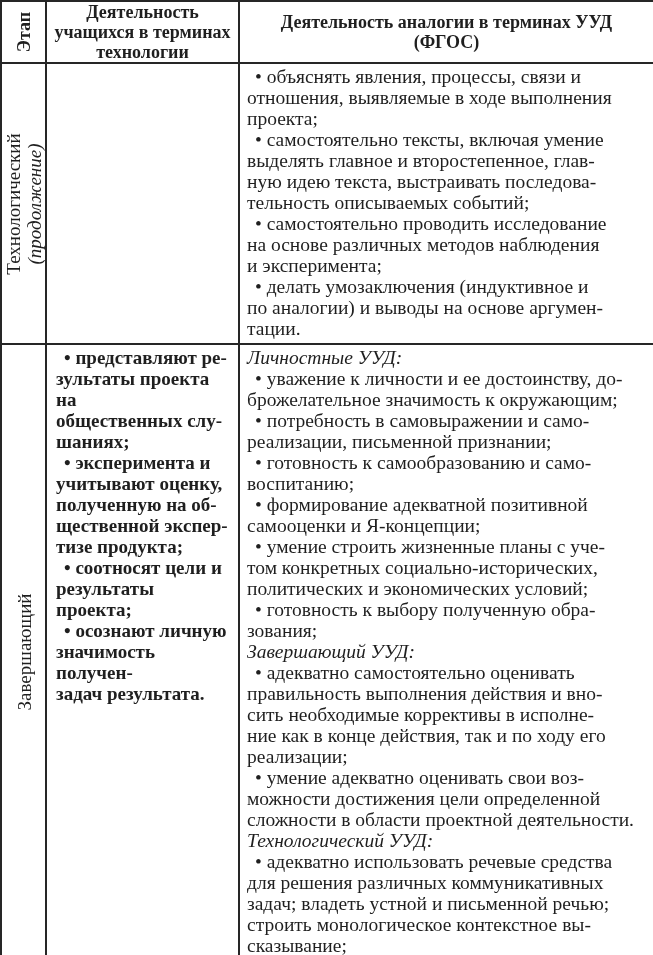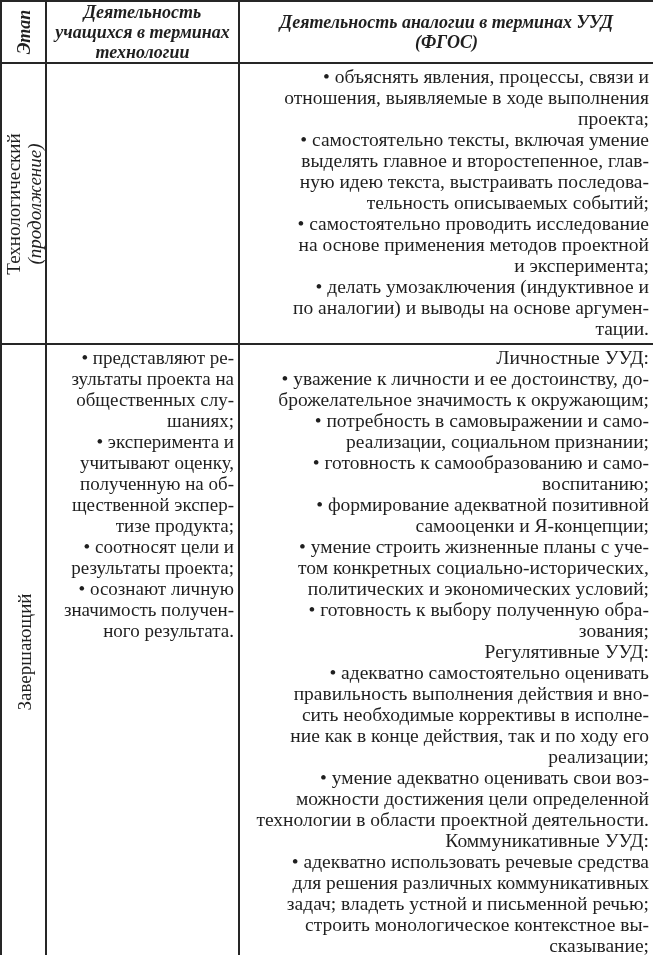--- a/index.html
+++ b/index.html
@@ -27,21 +27,20 @@
   }
   
   tr.header-row th {
     height: 54px;
     vertical-align: middle;
     font-weight: bold;
     font-size: 18px;
     line-height: 20px;
     text-align: center;
     white-space: pre-line;
-    font-style: italic;
   }
   
   .stage-cell { position: relative; }
   .rot-block {
     position: absolute;
     top: 50%;
     left: 50%;
     transform: translate(-50%, -50%) rotate(-90deg);
     white-space: nowrap;
     text-align: center;
@@ -62,26 +61,25 @@
   }
   .uud-cell {
     padding: 2px 4px 0 7px;
   }
   .block {
     margin: 0;
     font-size: 19.5px;
     line-height: 21px;
     white-space: pre-line;
     text-indent: 8px;
-    text-align: right;
   }
-  .tech-cell .block { font-size: 19px; }
+  .tech-cell .block { font-size: 19px; font-weight: bold; }
   .block.heading {
+    font-style: italic;
     text-indent: 0;
-    margin-left: 44px;
   }
   tr.row-tech  td { height: 277px; }
   tr.row-final td { height: 612px; }
 </style>
 </head>
 <body>
 
 <table class="uud-table">
   <colgroup>
     <col style="width:45px">
@@ -112,21 +110,21 @@
       <td class="tech-cell"></td>
       <td class="uud-cell">
         <p class="block">• объяснять явления, процессы, связи и
 отношения, выявляемые в ходе выполнения
 проекта;</p>
         <p class="block">• самостоятельно тексты, включая умение
 выделять главное и второстепенное, глав-
 ную идею текста, выстраивать последова-
 тельность описываемых событий;</p>
         <p class="block">• самостоятельно проводить исследование
-на основе применения методов проектной
+на основе различных методов наблюдения
 и эксперимента;</p>
         <p class="block">• делать умозаключения (индуктивное и
 по аналогии) и выводы на основе аргумен-
 тации.</p>
       </td>
     </tr>
 
     <tr class="row-final">
       <td class="stage-cell">
         <span class="rot-block">
@@ -140,47 +138,47 @@
 шаниях;</p>
         <p class="block">• эксперимента и
 учитывают оценку,
 полученную на об-
 щественной экспер-
 тизе продукта;</p>
         <p class="block">• соотносят цели и
 результаты проекта;</p>
         <p class="block">• осознают личную
 значимость получен-
-ного результата.</p>
+задач результата.</p>
       </td>
       <td class="uud-cell">
         <p class="block heading">Личностные УУД:</p>
         <p class="block">• уважение к личности и ее достоинству, до-
 брожелательное значимость к окружающим;</p>
         <p class="block">• потребность в самовыражении и само-
-реализации, социальном признании;</p>
+реализации, письменной признании;</p>
         <p class="block">• готовность к самообразованию и само-
 воспитанию;</p>
         <p class="block">• формирование адекватной позитивной
 самооценки и Я-концепции;</p>
         <p class="block">• умение строить жизненные планы с уче-
 том конкретных социально-исторических,
 политических и экономических условий;</p>
         <p class="block">• готовность к выбору полученную обра-
 зования;</p>
-        <p class="block heading">Регулятивные УУД:</p>
+        <p class="block heading">Завершающий УУД:</p>
         <p class="block">• адекватно самостоятельно оценивать
 правильность выполнения действия и вно-
 сить необходимые коррективы в исполне-
 ние как в конце действия, так и по ходу его
 реализации;</p>
         <p class="block">• умение адекватно оценивать свои воз-
 можности достижения цели определенной
-технологии в области проектной деятельности.</p>
-        <p class="block heading">Коммуникативные УУД:</p>
+сложности в области проектной деятельности.</p>
+        <p class="block heading">Технологический УУД:</p>
         <p class="block">• адекватно использовать речевые средства
 для решения различных коммуникативных
 задач; владеть устной и письменной речью;
 строить монологическое контекстное вы-
 сказывание;</p>
       </td>
     </tr>
   </tbody>
 </table>
 

